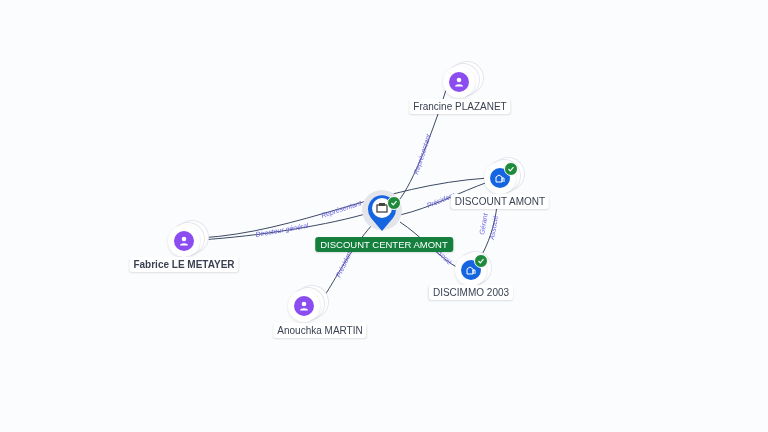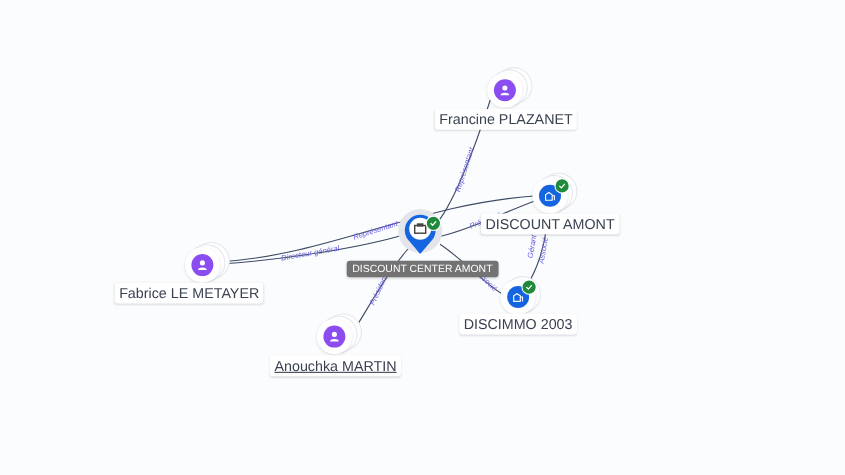--- a/index.html
+++ b/index.html
@@ -6,22 +6,22 @@
   body { width:768px; height:432px; background:#fbfcfe; position:relative; overflow:hidden; font-family:"Liberation Sans", sans-serif; }
   svg.edges { position:absolute; left:0; top:0; width:768px; height:432px; }
   .edge { fill:none; stroke:#3b4a63; stroke-width:1; }
   .elabel { font-family:"Liberation Sans", sans-serif; font-size:7px; fill:#6b63e0; font-style:italic; }
   .node { position:absolute; }
   .stack { position:absolute; width:32px; height:32px; border-radius:50%; background:#fff; box-shadow:0 0 0 1px #e4e7ee; }
   .disc { position:absolute; width:32px; height:32px; border-radius:50%; background:#fff; box-shadow:0 1px 3px rgba(0,0,0,0.12); display:flex; align-items:center; justify-content:center; }
   .person-ic { width:20px; height:20px; border-radius:50%; background:#8b4df0; display:flex; align-items:center; justify-content:center; }
   .co-ic { width:20px; height:20px; border-radius:50%; background:#1565e0; display:flex; align-items:center; justify-content:center; }
   .check { position:absolute; width:12px; height:12px; border-radius:50%; background:#1f8a3b; border:1px solid #fff; display:flex; align-items:center; justify-content:center; }
-  .label { position:absolute; background:#fff; color:#3a4252; font-size:13px; padding:2px 4px; border-radius:3px; box-shadow:0 1px 2px rgba(0,0,0,0.12); white-space:nowrap; transform:translateX(-50%); }
-  .label.main { background:#737373; color:#fff; font-size:9.5px; padding:2px 5px; }
+  .label { position:absolute; background:#fff; color:#3a4252; font-size:10px; padding:2px 4px; border-radius:3px; box-shadow:0 1px 2px rgba(0,0,0,0.12); white-space:nowrap; transform:translateX(-50%); }
+  .label.main { background:#15803d; color:#fff; font-size:9.5px; padding:2px 5px; }
   .pin { position:absolute; }
 </style>
 </head>
 <body>
 
 <svg class="edges">
 
   <path class="edge" d="M446 90 C 430 140, 410 190, 395 205"></path>
   <text class="elabel" transform="translate(418,175) rotate(-72)">Représentant</text>
 
@@ -114,27 +114,27 @@
   <div class="stack" style="left:4px;top:-2px;"></div>
   <div class="disc" style="left:0;top:0;">
     <div class="person-ic">
       <svg width="12" height="12" viewBox="0 0 12 12">
           <circle cx="6" cy="4" r="2.3" fill="#fff"></circle>
           <path d="M2 10.5 C2 7.5 10 7.5 10 10.5 Z" fill="#fff"></path>
         </svg>
     </div>
   </div>
 </div>
-<div class="label" style="left:172px;top:257px;">Fabrice LE METAYER</div>
+<div class="label" style="left:184px;top:257px;font-weight:bold;">Fabrice LE METAYER</div>
 
 <div class="node" style="left:288px;top:290px;">
   <div class="stack" style="left:8px;top:-4px;"></div>
   <div class="stack" style="left:4px;top:-2px;"></div>
   <div class="disc" style="left:0;top:0;">
     <div class="person-ic">
       <svg width="12" height="12" viewBox="0 0 12 12">
           <circle cx="6" cy="4" r="2.3" fill="#fff"></circle>
           <path d="M2 10.5 C2 7.5 10 7.5 10 10.5 Z" fill="#fff"></path>
         </svg>
     </div>
   </div>
 </div>
-<div class="label" style="left:305px;top:323px;text-decoration:underline;">Anouchka MARTIN</div>
+<div class="label" style="left:320px;top:323px;">Anouchka MARTIN</div>
 
 </body></html>

